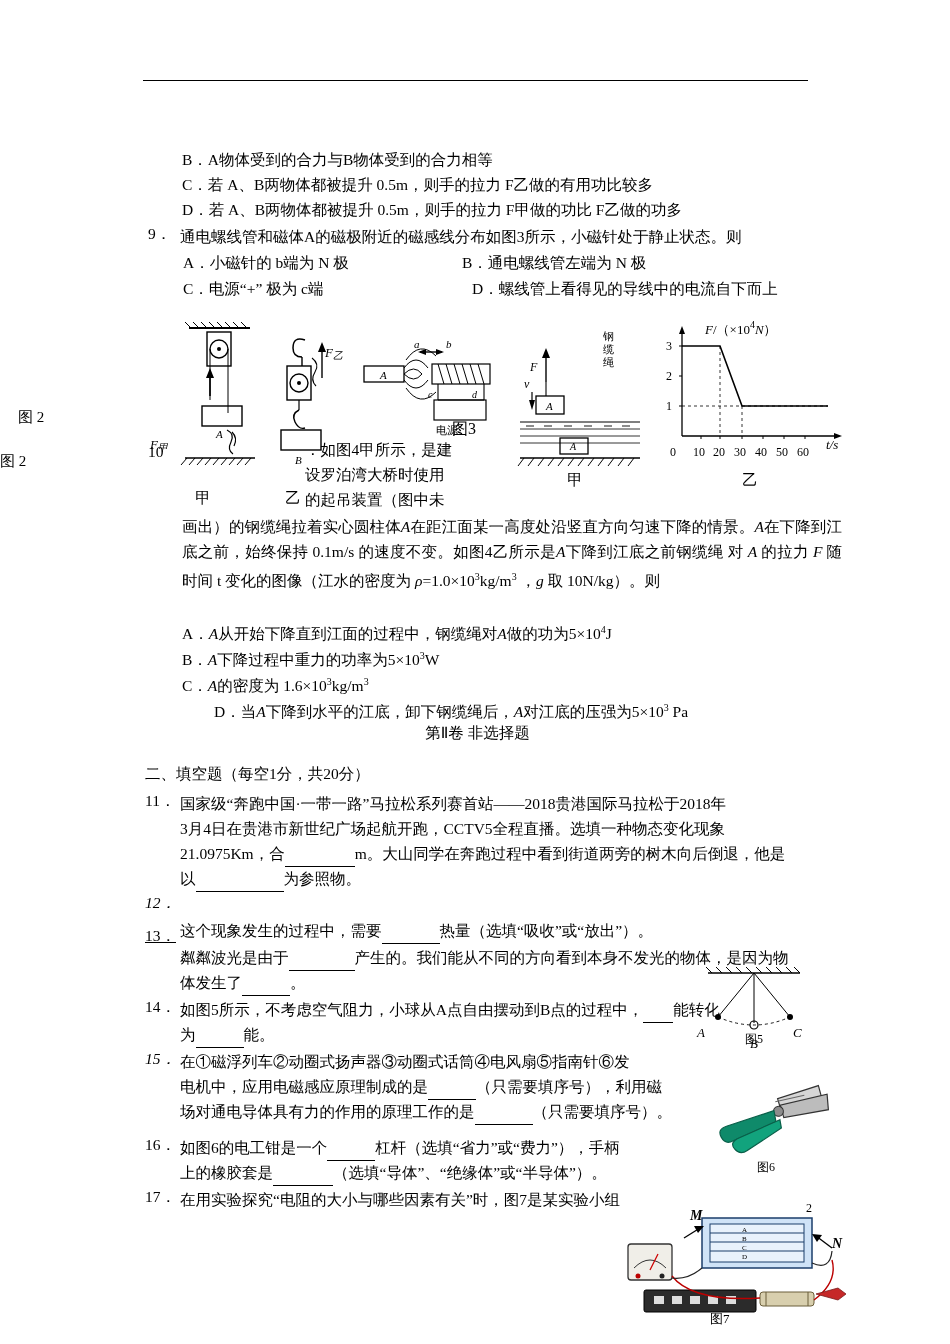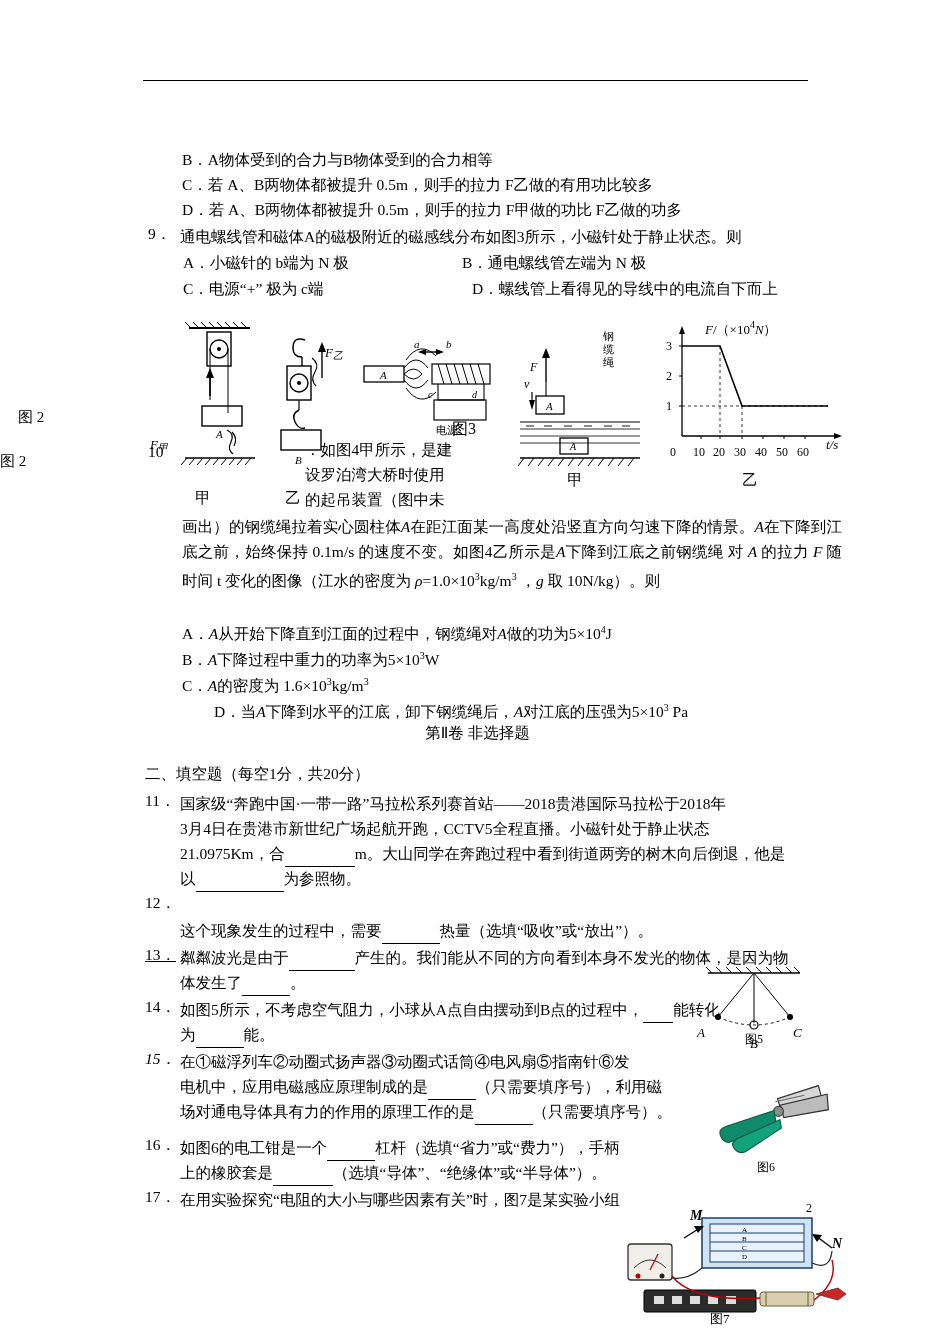--- a/index.html
+++ b/index.html
@@ -268,28 +268,28 @@
   <div class="txt" style="left:182px;top:643px;">B．<span class="ital">A</span>下降过程中重力的功率为5×10<span class="sup">3</span>W</div>
   <div class="txt" style="left:182px;top:669px;">C．<span class="ital">A</span>的密度为 1.6×10<span class="sup">3</span>kg/m<span class="sup">3</span></div>
   <div class="txt" style="left:182px;top:695px;margin-left:32px;">D．当<span class="ital">A</span>下降到水平的江底，卸下钢缆绳后，<span class="ital">A</span>对江底的压强为5×10<span class="sup">3</span> Pa</div>
 
   <div class="center" style="left:145px;top:723px;width:665px;">第Ⅱ卷   非选择题</div>
 
   <div class="txt" style="left:145px;top:761px;">二、填空题（每空1分，共20分）</div>
 
   <div class="qnum" style="left:145px;top:791px;">11．</div>
   <div class="txt" style="left:180px;top:791px;">国家级“奔跑中国·一带一路”马拉松系列赛首站——2018贵港国际马拉松于2018年</div>
-  <div class="txt" style="left:180px;top:816px;">3月4日在贵港市新世纪广场起航开跑，CCTV5全程直播。小磁针处于静止状态</div>
+  <div class="txt" style="left:180px;top:816px;">3月4日在贵港市新世纪广场起航开跑，CCTV5全程直播。选填一种物态变化现象</div>
   <div class="txt" style="left:180px;top:841px;"><span>21.0975Km，合</span><span class="blank" style="width:70px;">&nbsp;</span><span>m。大山同学在奔跑过程中看到街道两旁的树木向后倒退，他是</span></div>
   <div class="txt" style="left:180px;top:866px;"><span>以</span><span class="blank" style="width:88px;">&nbsp;</span><span>为参照物。</span></div>
 
-  <div class="qnum" style="left:145px;top:893px;">12．</div>
+  <div class="qnum" style="left:145px;top:893px;font-style:italic;">12．</div>
   <div class="txt" style="left:180px;top:918px;"><span>这个现象发生的过程中，需要</span><span class="blank" style="width:58px;">&nbsp;</span><span>热量（选填“吸收”或“放出”）。</span></div>
 
-  <div class="qnum" style="left:145px;top:945px;text-decoration:underline;">13．</div>
+  <div class="qnum" style="left:145px;top:926px;text-decoration:underline;">13．</div>
   <div class="txt" style="left:180px;top:945px;"><span>粼粼波光是由于</span><span class="blank" style="width:66px;">&nbsp;</span><span>产生的。我们能从不同的方向看到本身不发光的物体，是因为物</span></div>
   <div class="txt" style="left:180px;top:970px;"><span>体发生了</span><span class="blank" style="width:48px;">&nbsp;</span><span>。</span></div>
 
   <div class="qnum" style="left:145px;top:997px;">14．</div>
   <div class="txt" style="left:180px;top:997px;"><span>如图5所示，不考虑空气阻力，小球从A点自由摆动到B点的过程中，</span><span class="blank" style="width:30px;">&nbsp;</span><span>能转化</span></div>
   <div class="txt" style="left:180px;top:1022px;"><span>为</span><span class="blank" style="width:48px;">&nbsp;</span><span>能。</span></div>
 
   <div class="fig" style="left:700px;top:965px;">
     <svg width="120" height="80" viewBox="0 0 120 80">
       <line x1="8" y1="8" x2="100" y2="8" stroke="#000" stroke-width="1.6"></line>

